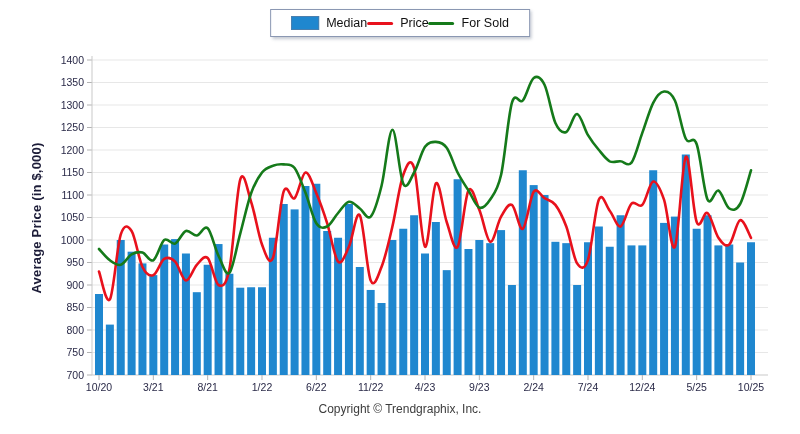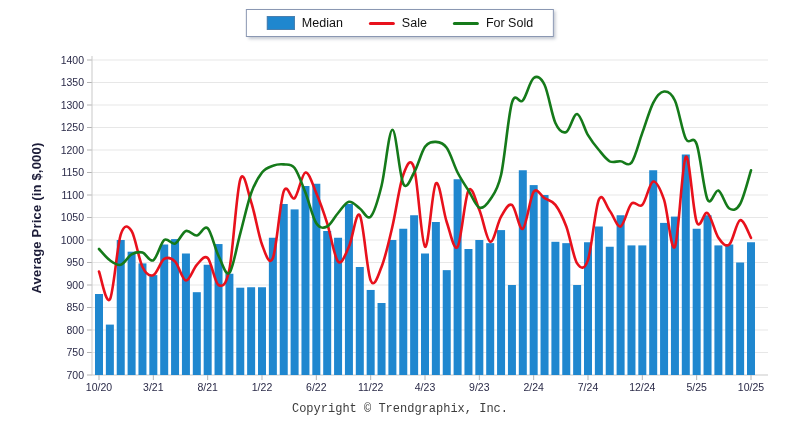--- a/index.html
+++ b/index.html
@@ -7,29 +7,29 @@
   #stage{position:relative;width:800px;height:434px;background:#ffffff;overflow:hidden;}
   #plot-svg{position:absolute;left:0;top:0;}
   .y-title{
     position:absolute;left:36px;top:218px;transform:translate(-50%,-50%) rotate(-90deg);
     transform-origin:center;font-size:13px;font-weight:bold;color:#1c1c38;white-space:nowrap;
     letter-spacing:.2px;
   }
   .legend{
     position:absolute;left:50%;top:9px;transform:translateX(-50%);
     background:#ffffff;border:1px solid #8a97b2;box-shadow:2px 2px 3px rgba(120,130,150,.45);
-    display:flex;align-items:flex-start;gap:26px;padding:6px 20px;height:14px;
+    display:flex;align-items:flex-start;padding:6px 20px;height:14px;
   }
   .legend-item{display:flex;align-items:center;gap:7px;}
   .legend-label{font-size:12.5px;color:#111111;}
   .swatch-bar{width:26px;height:12px;border:1px solid #4a7fae;}
   .swatch-line{width:26px;height:3px;border-radius:2px;}
   .copyright{
     position:absolute;left:0;right:0;top:402px;text-align:center;
-    font-size:12px;color:#3c3c3c;font-family:Liberation Mono, monospace;
+    font-size:12px;color:#3c3c3c;
   }
   svg text{font-family:"Liberation Sans", sans-serif;}
 </style>
 </head>
 <body>
 
 <div id="stage">
 
   <svg id="plot-svg" width="800" height="434">
       <line x1="87" y1="375" x2="92" y2="375" stroke="#b3b3b3" stroke-width="1"></line>
@@ -171,21 +171,21 @@
 
   <div class="y-title">Average Price (in $,000)</div>
 
   <div class="legend">
     <div class="legend-item">
       <span class="swatch-bar" style="background: rgb(31, 135, 207);"></span>
       <span class="legend-label">Median</span>
     </div>
     <div class="legend-item">
       <span class="swatch-line" style="background: rgb(232, 17, 28);"></span>
-      <span class="legend-label">Sale</span>
+      <span class="legend-label">Price</span>
     </div>
     <div class="legend-item">
       <span class="swatch-line" style="background: rgb(21, 122, 26);"></span>
       <span class="legend-label">For Sold</span>
     </div>
   </div>
 
   <div class="copyright">Copyright © Trendgraphix, Inc.</div>
 
 </div>

